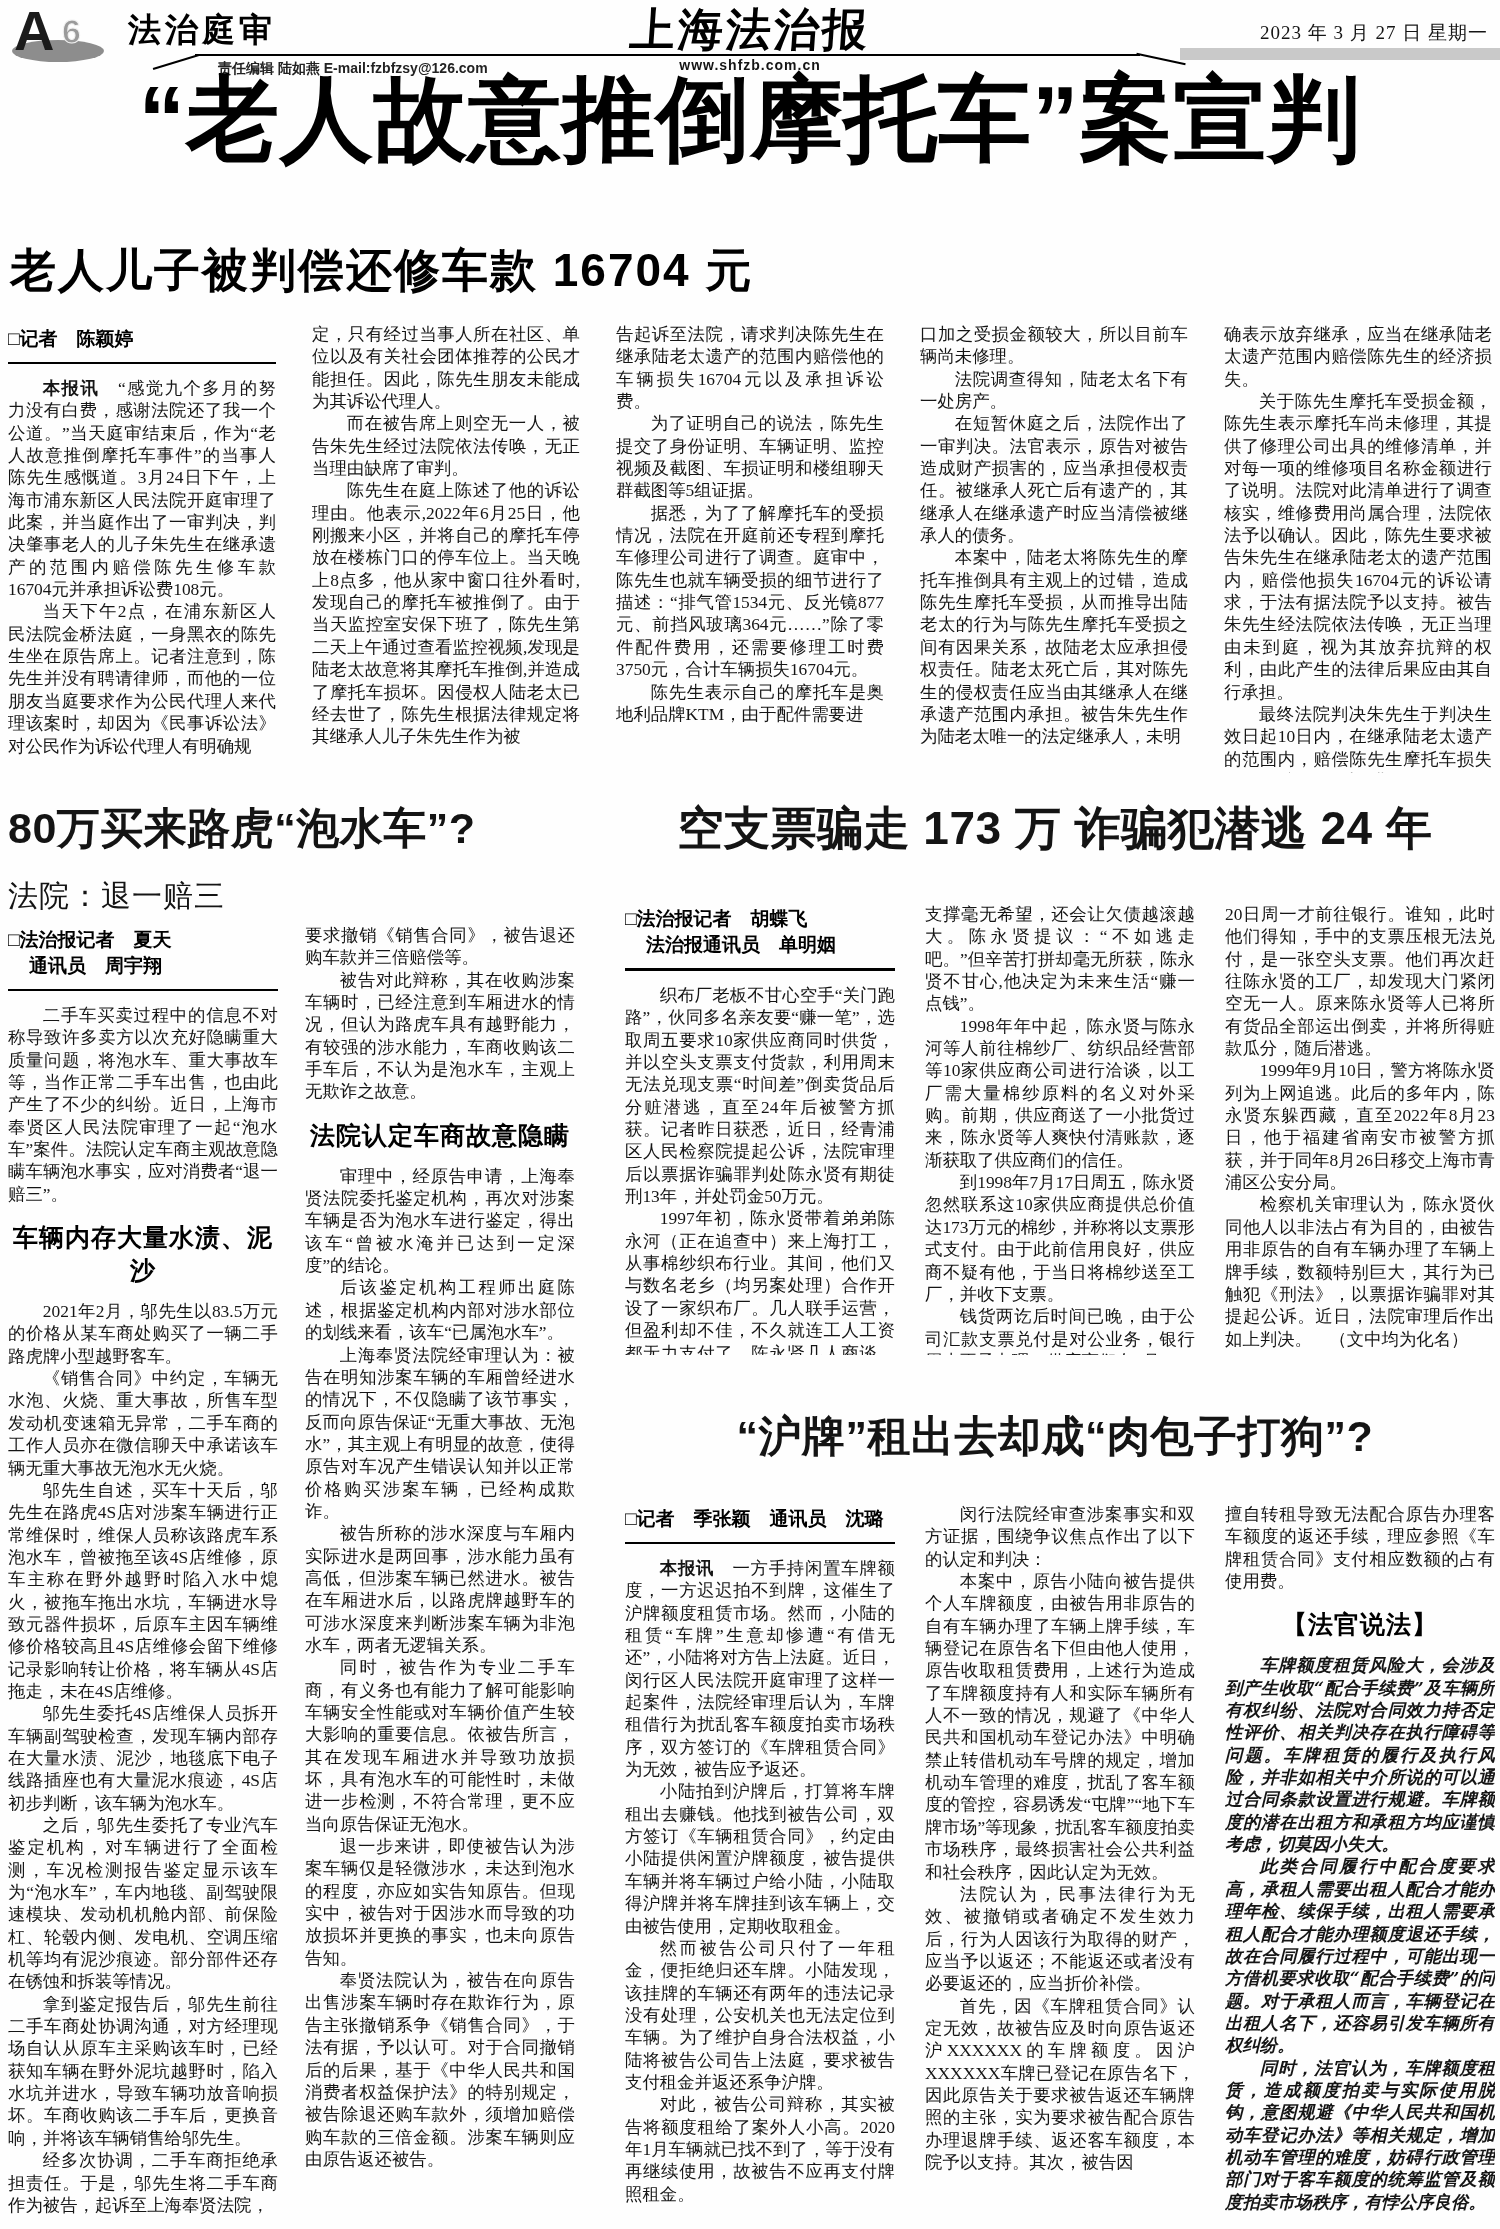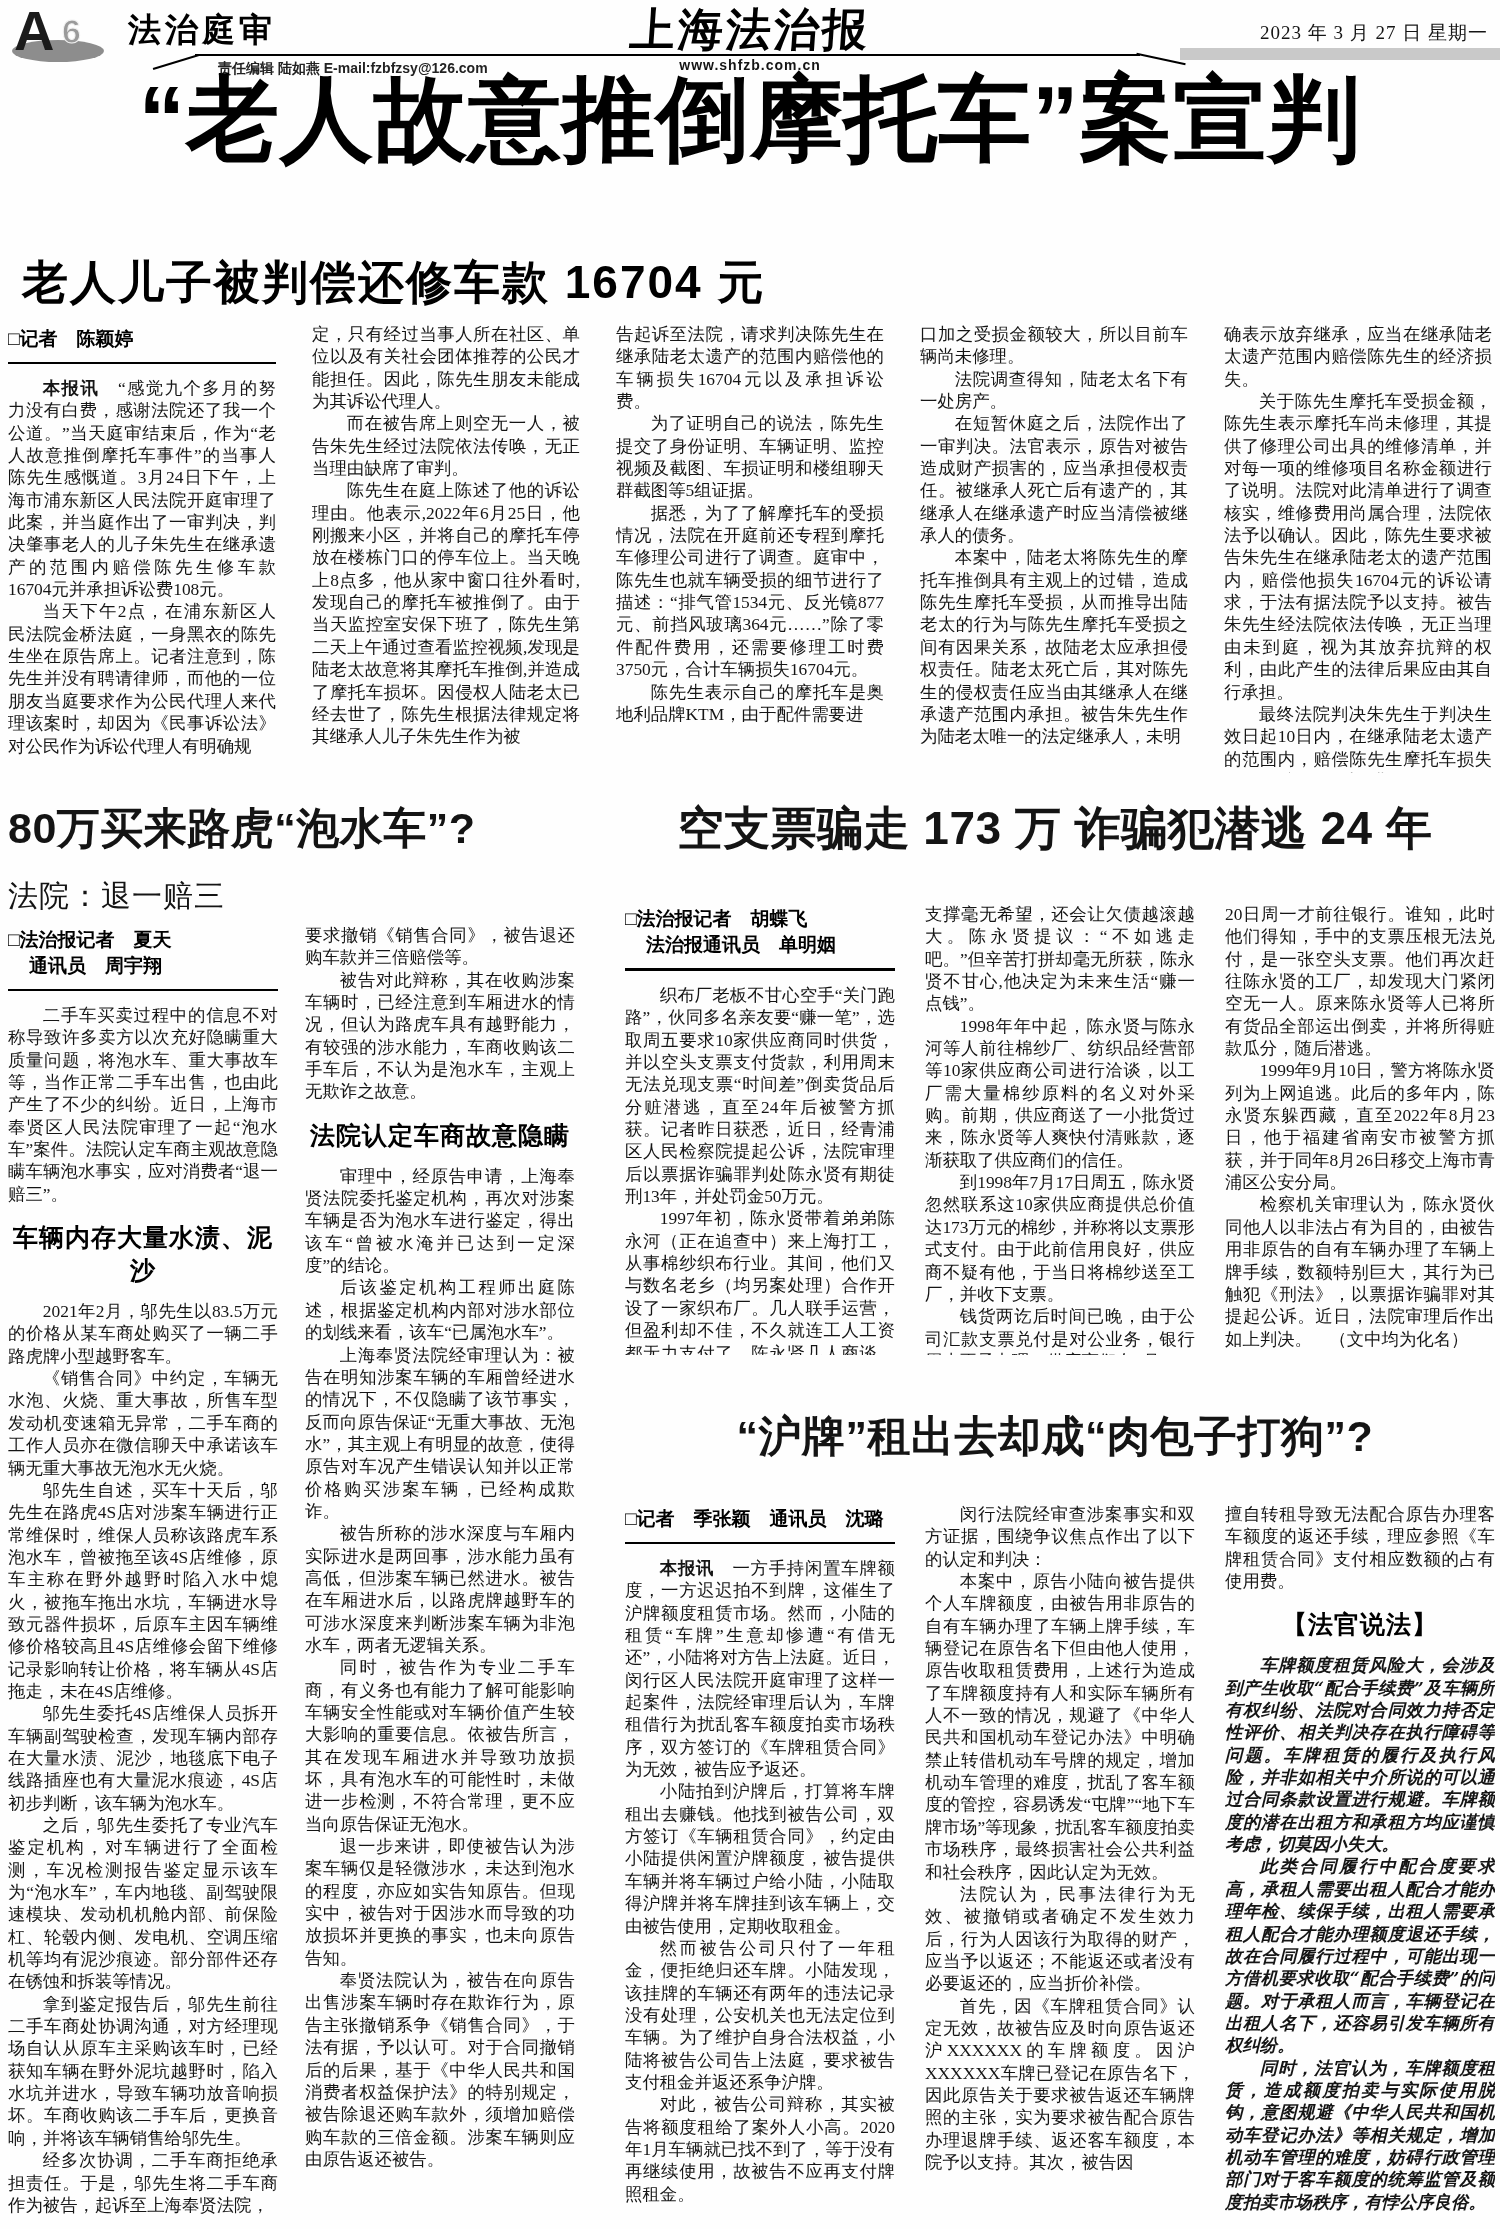--- a/index.html
+++ b/index.html
@@ -22,21 +22,21 @@
   .dateline{position:absolute;right:12px;top:20px;font-size:19px;letter-spacing:1px;}
   .graybar{position:absolute;left:1180px;top:48px;width:320px;height:12px;background:#c9c9c9;}
   .rule-main{position:absolute;left:195px;top:54px;width:945px;height:0;border-top:2.5px solid #000;}
   .rule-diag-l{position:absolute;left:152px;top:61px;width:48px;height:0;border-top:2px solid #000;transform:rotate(-17deg);}
   .rule-diag-r{position:absolute;left:1136px;top:58px;width:50px;height:0;border-top:2px solid #000;transform:rotate(12deg);}
   .editorline{position:absolute;left:218px;top:60px;font-size:14px;font-family:"Liberation Sans",sans-serif;font-weight:700;color:#222;}
   
   .h-main{position:absolute;left:8px;top:66px;width:1484px;margin:0;text-align:center;
           font-family:"Liberation Sans","DejaVu Sans",sans-serif;font-weight:900;font-size:93px;
           letter-spacing:1px;color:#000;line-height:1.15;}
-  .h-sub{position:absolute;left:10px;top:240px;margin:12px;font-family:"Liberation Sans",sans-serif;
+  .h-sub{position:absolute;left:10px;top:240px;margin:0;font-family:"Liberation Sans",sans-serif;
           font-weight:900;font-size:46px;letter-spacing:2px;color:#000;}
   .h2a{position:absolute;left:8px;top:800px;margin:0;font-family:"Liberation Sans",sans-serif;
           font-weight:900;font-size:43px;letter-spacing:0.5px;}
   .h2a-deck{position:absolute;left:8px;top:876px;margin:0;font-family:"Liberation Sans",sans-serif;
           font-weight:400;font-size:30px;letter-spacing:1px;}
   .h3a{position:absolute;left:615px;top:798px;width:880px;margin:0;text-align:center;
           font-family:"Liberation Sans",sans-serif;font-weight:900;font-size:46px;letter-spacing:0.5px;}
   .h4a{position:absolute;left:615px;top:1408px;width:880px;margin:0;text-align:center;
           font-family:"Liberation Sans",sans-serif;font-weight:900;font-size:43px;letter-spacing:0.5px;}
   

